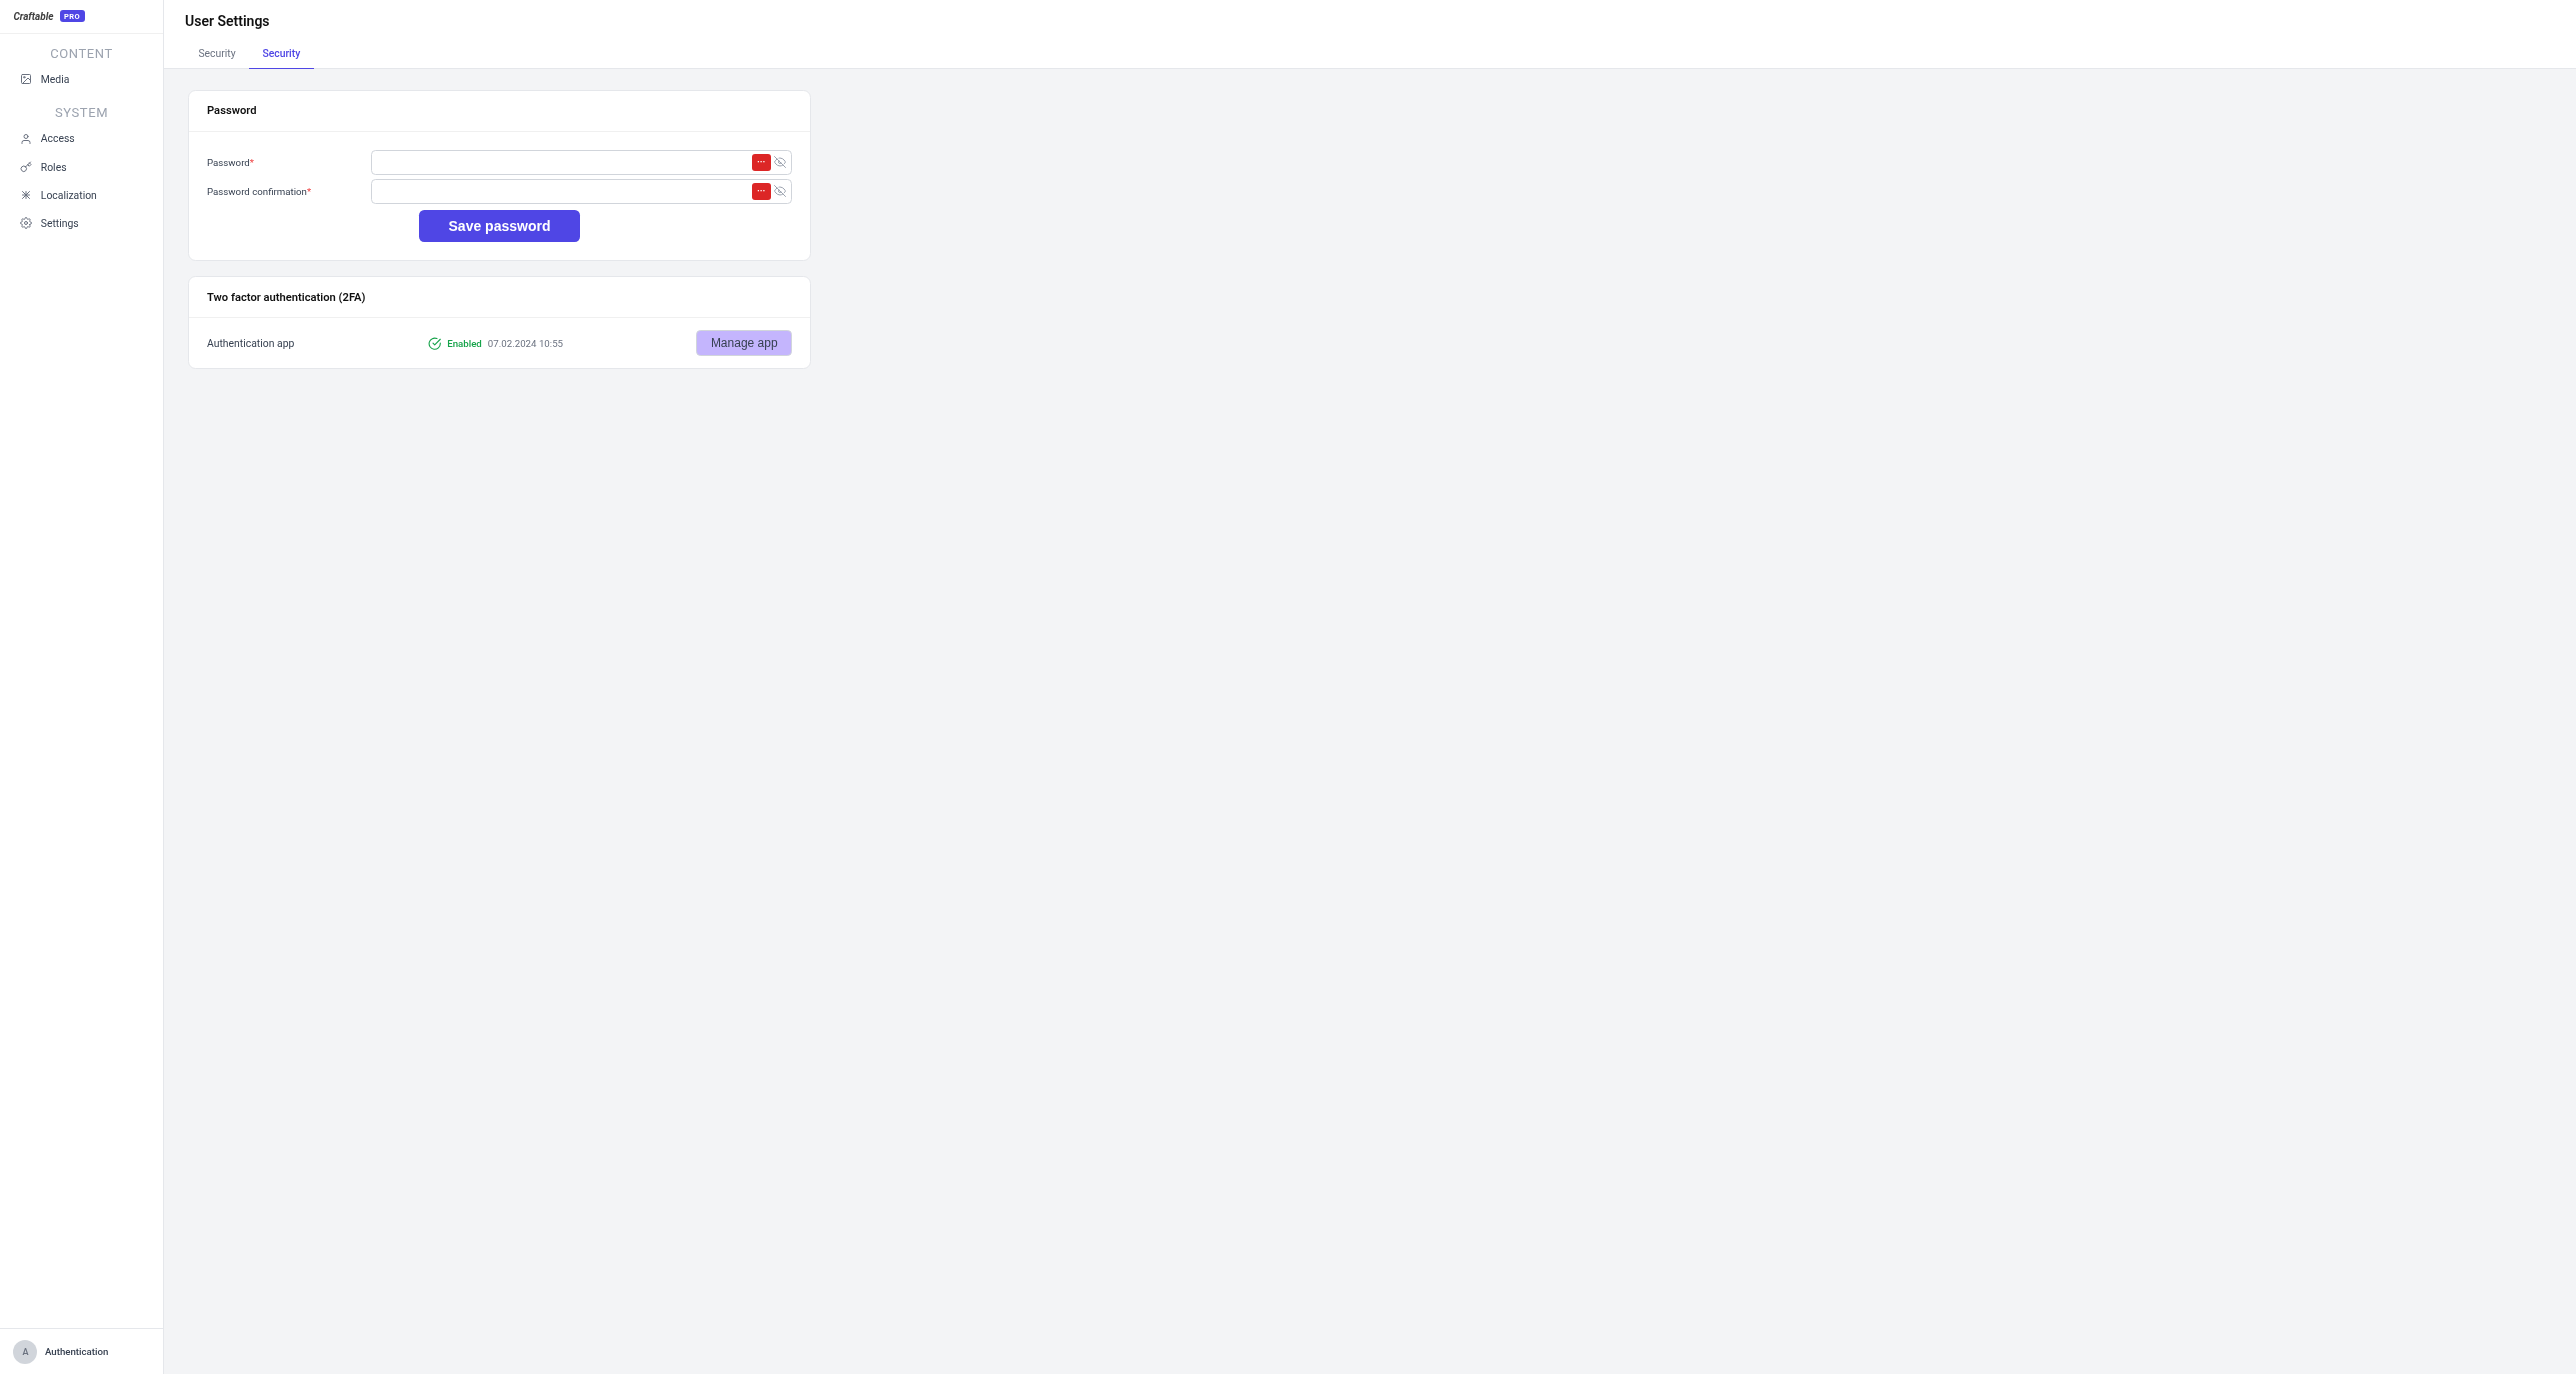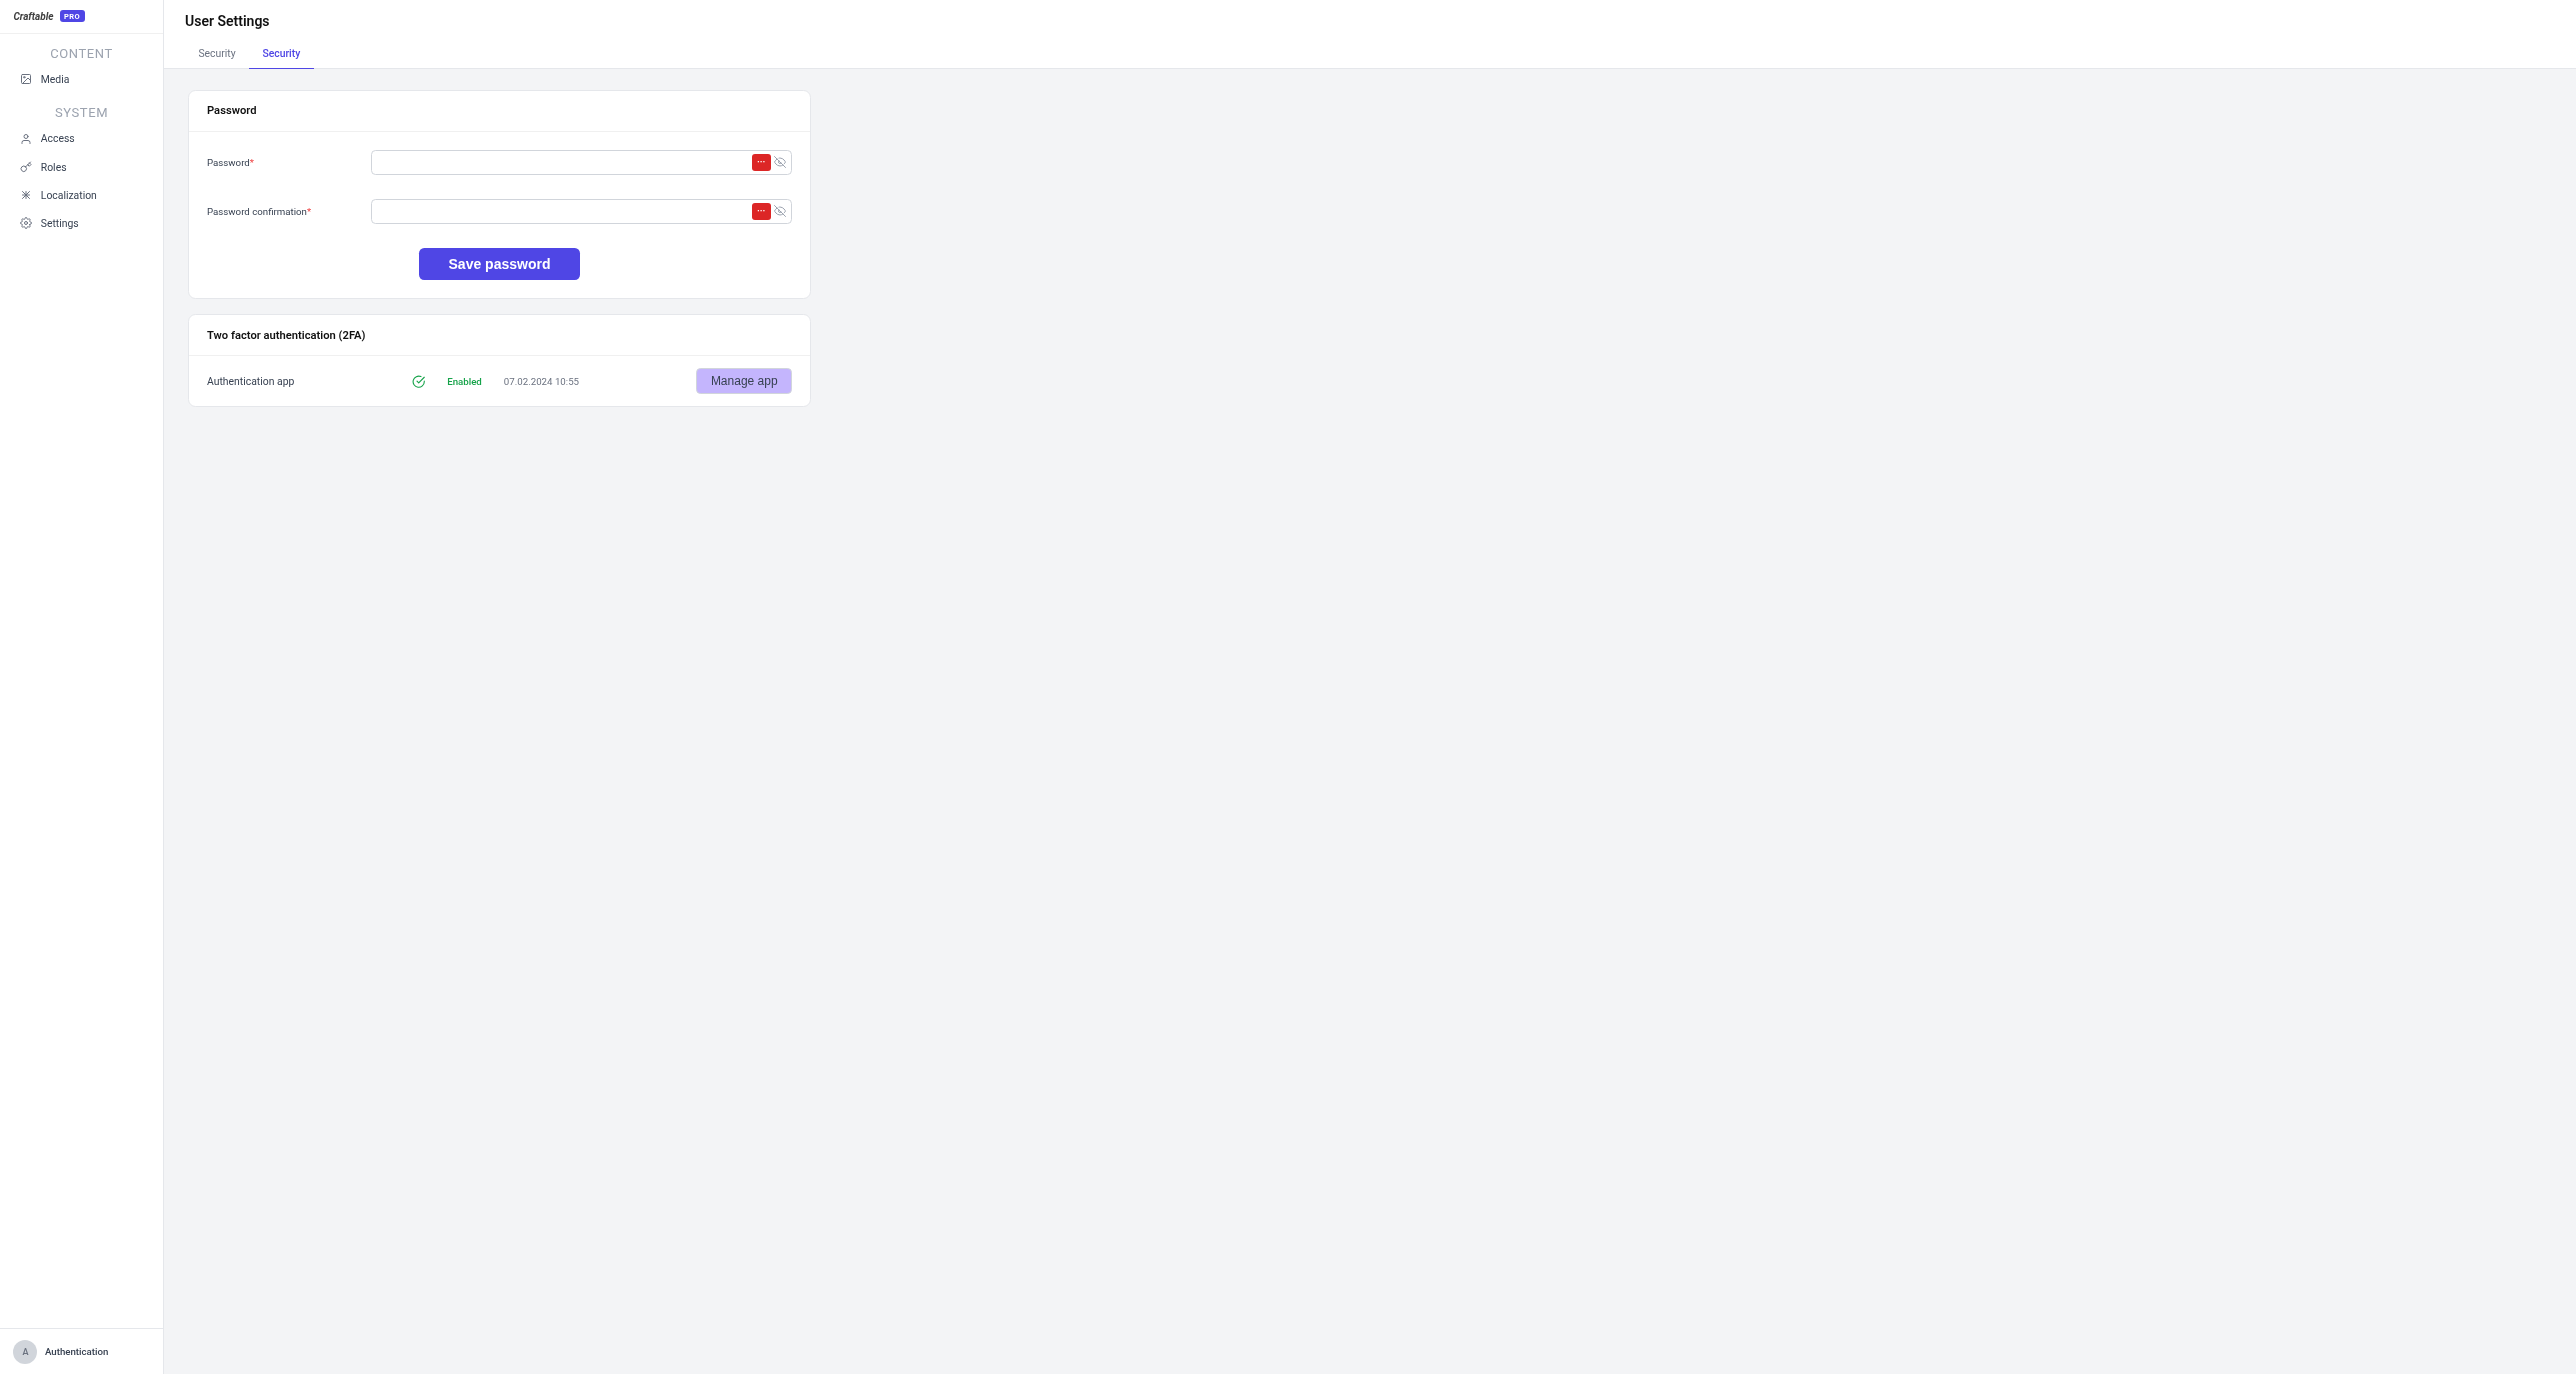--- a/index.html
+++ b/index.html
@@ -145,21 +145,21 @@
       color: #111;
     }
     .card-body {
       padding: 18px;
     }
 
     
     .form-row {
       display: flex;
       align-items: center;
-      margin-bottom: 24px;
+      margin-bottom: 4px;
       gap: 15px;
       justify-content: space-between;
     }
     .form-label {
       width: 149px;
       font-size: 9.7px;
       color: #374151;
       flex-shrink: 0;
     }
     .form-label .required {
@@ -236,21 +236,21 @@
       justify-content: space-between;
       padding: 12px 18px;
     }
     .twofa-label {
       font-size: 10.4px;
       color: #374151;
     }
     .twofa-status {
       display: flex;
       align-items: center;
-      gap: 22px;
+      gap: 6px;
       font-size: 9.7px;
     }
     .status-enabled {
       color: #16a34a;
       font-weight: 500;
     }
     .status-date {
       color: #6b7280;
       font-size: 9.7px;
     }

